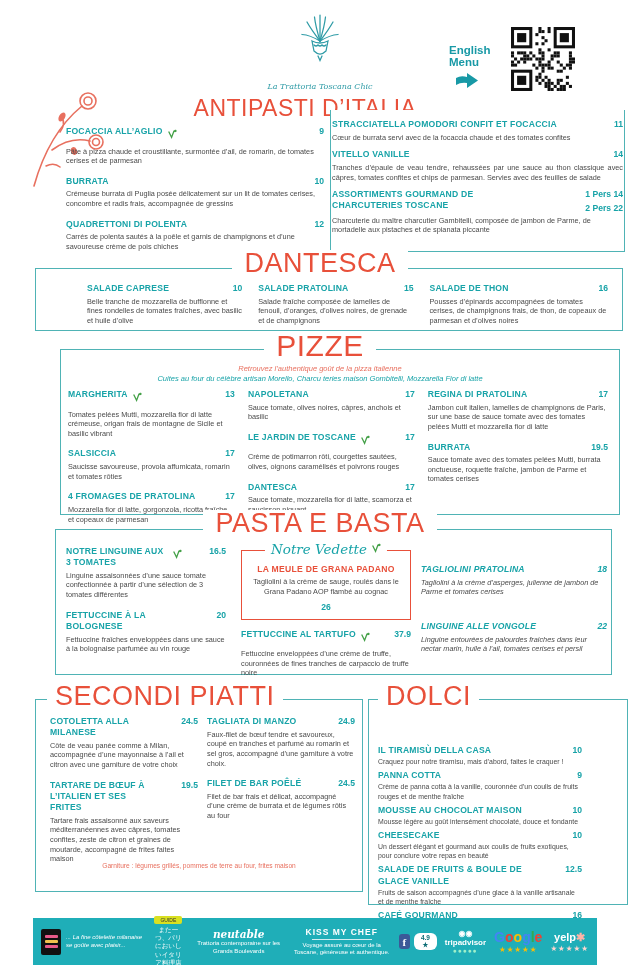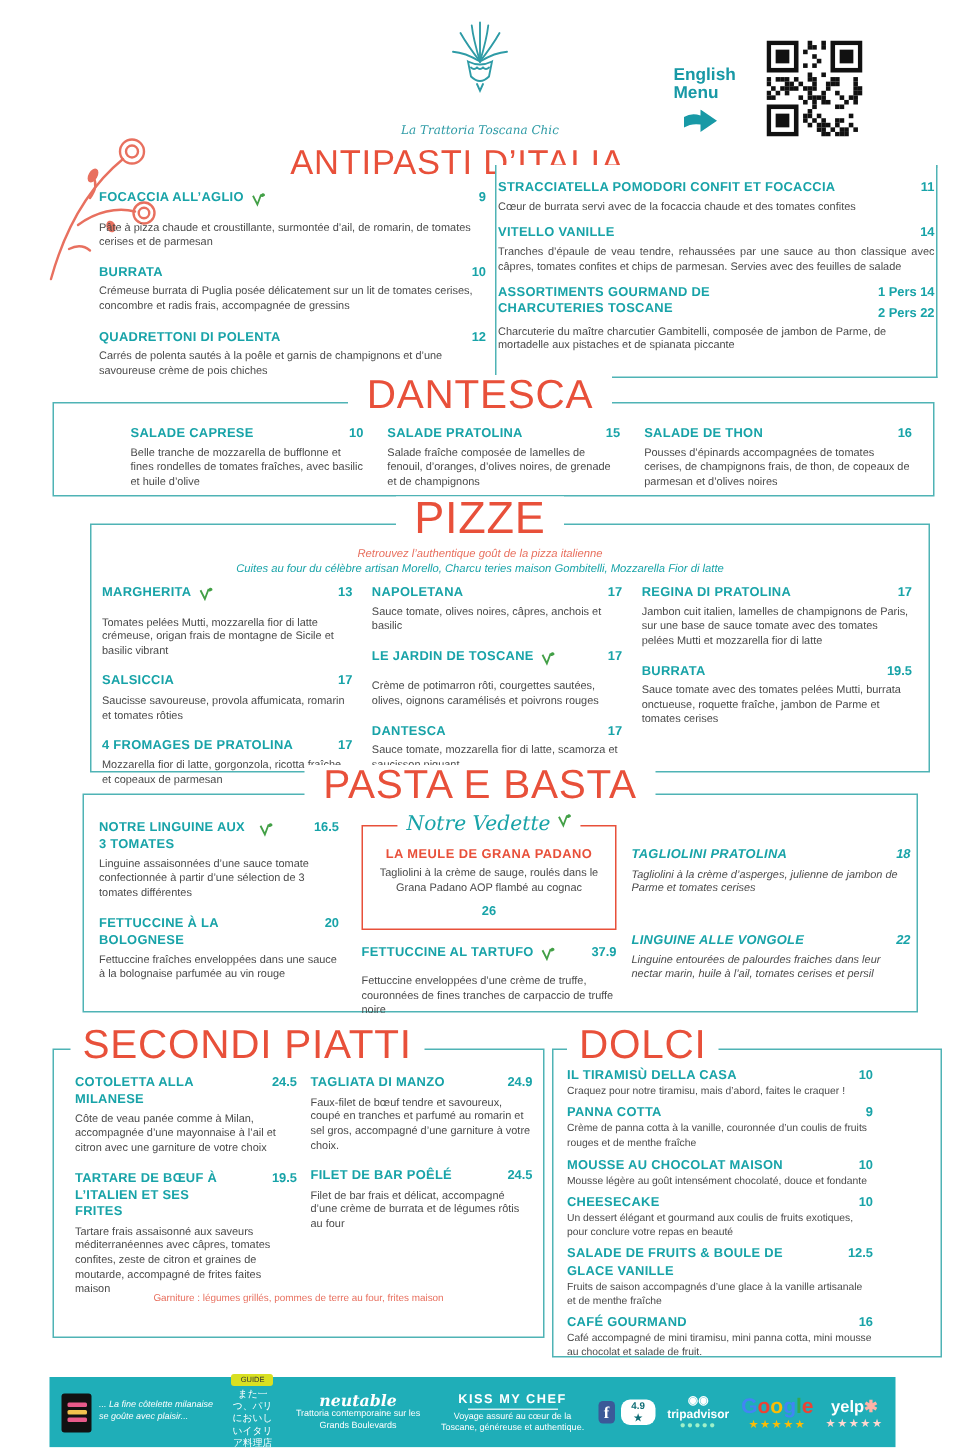--- a/index.html
+++ b/index.html
@@ -486,21 +486,21 @@
         </div>
       <div class="ds">Filet de bar frais et délicat, accompagné d’une crème de burrata et de légumes rôtis au four</div>
     </div>
   </div>
   <div class="abs footnote" style="left:35px;top:861px;width:328px;padding:0 60px;box-sizing:border-box;">Garniture : légumes grillés, pommes de terre au four, frites maison</div>
 
   <div class="abs tealbox" style="left:368px;top:699px;width:260px;height:206px;"></div>
   <div class="abs" style="left:378px;top:683px;">
     <span class="ttl bgw" style="font-size:27px;padding:0 8px;">DOLCI</span>
   </div>
-  <div class="abs dolci" style="left:368px;top:711px;width:224px;padding:0 10px;box-sizing:border-box;">
+  <div class="abs dolci" style="left:368px;top:745px;width:224px;padding:0 10px;box-sizing:border-box;">
     <div class="item">
       <div class="ih">
           <span class="nm">IL TIRAMISÙ DELLA CASA</span>
         <span class="pr">10</span>
         </div>
       <div class="ds">Craquez pour notre tiramisu, mais d’abord, faites le craquer !</div>
     </div>
     <div class="item">
       <div class="ih">
           <span class="nm">PANNA COTTA</span>

